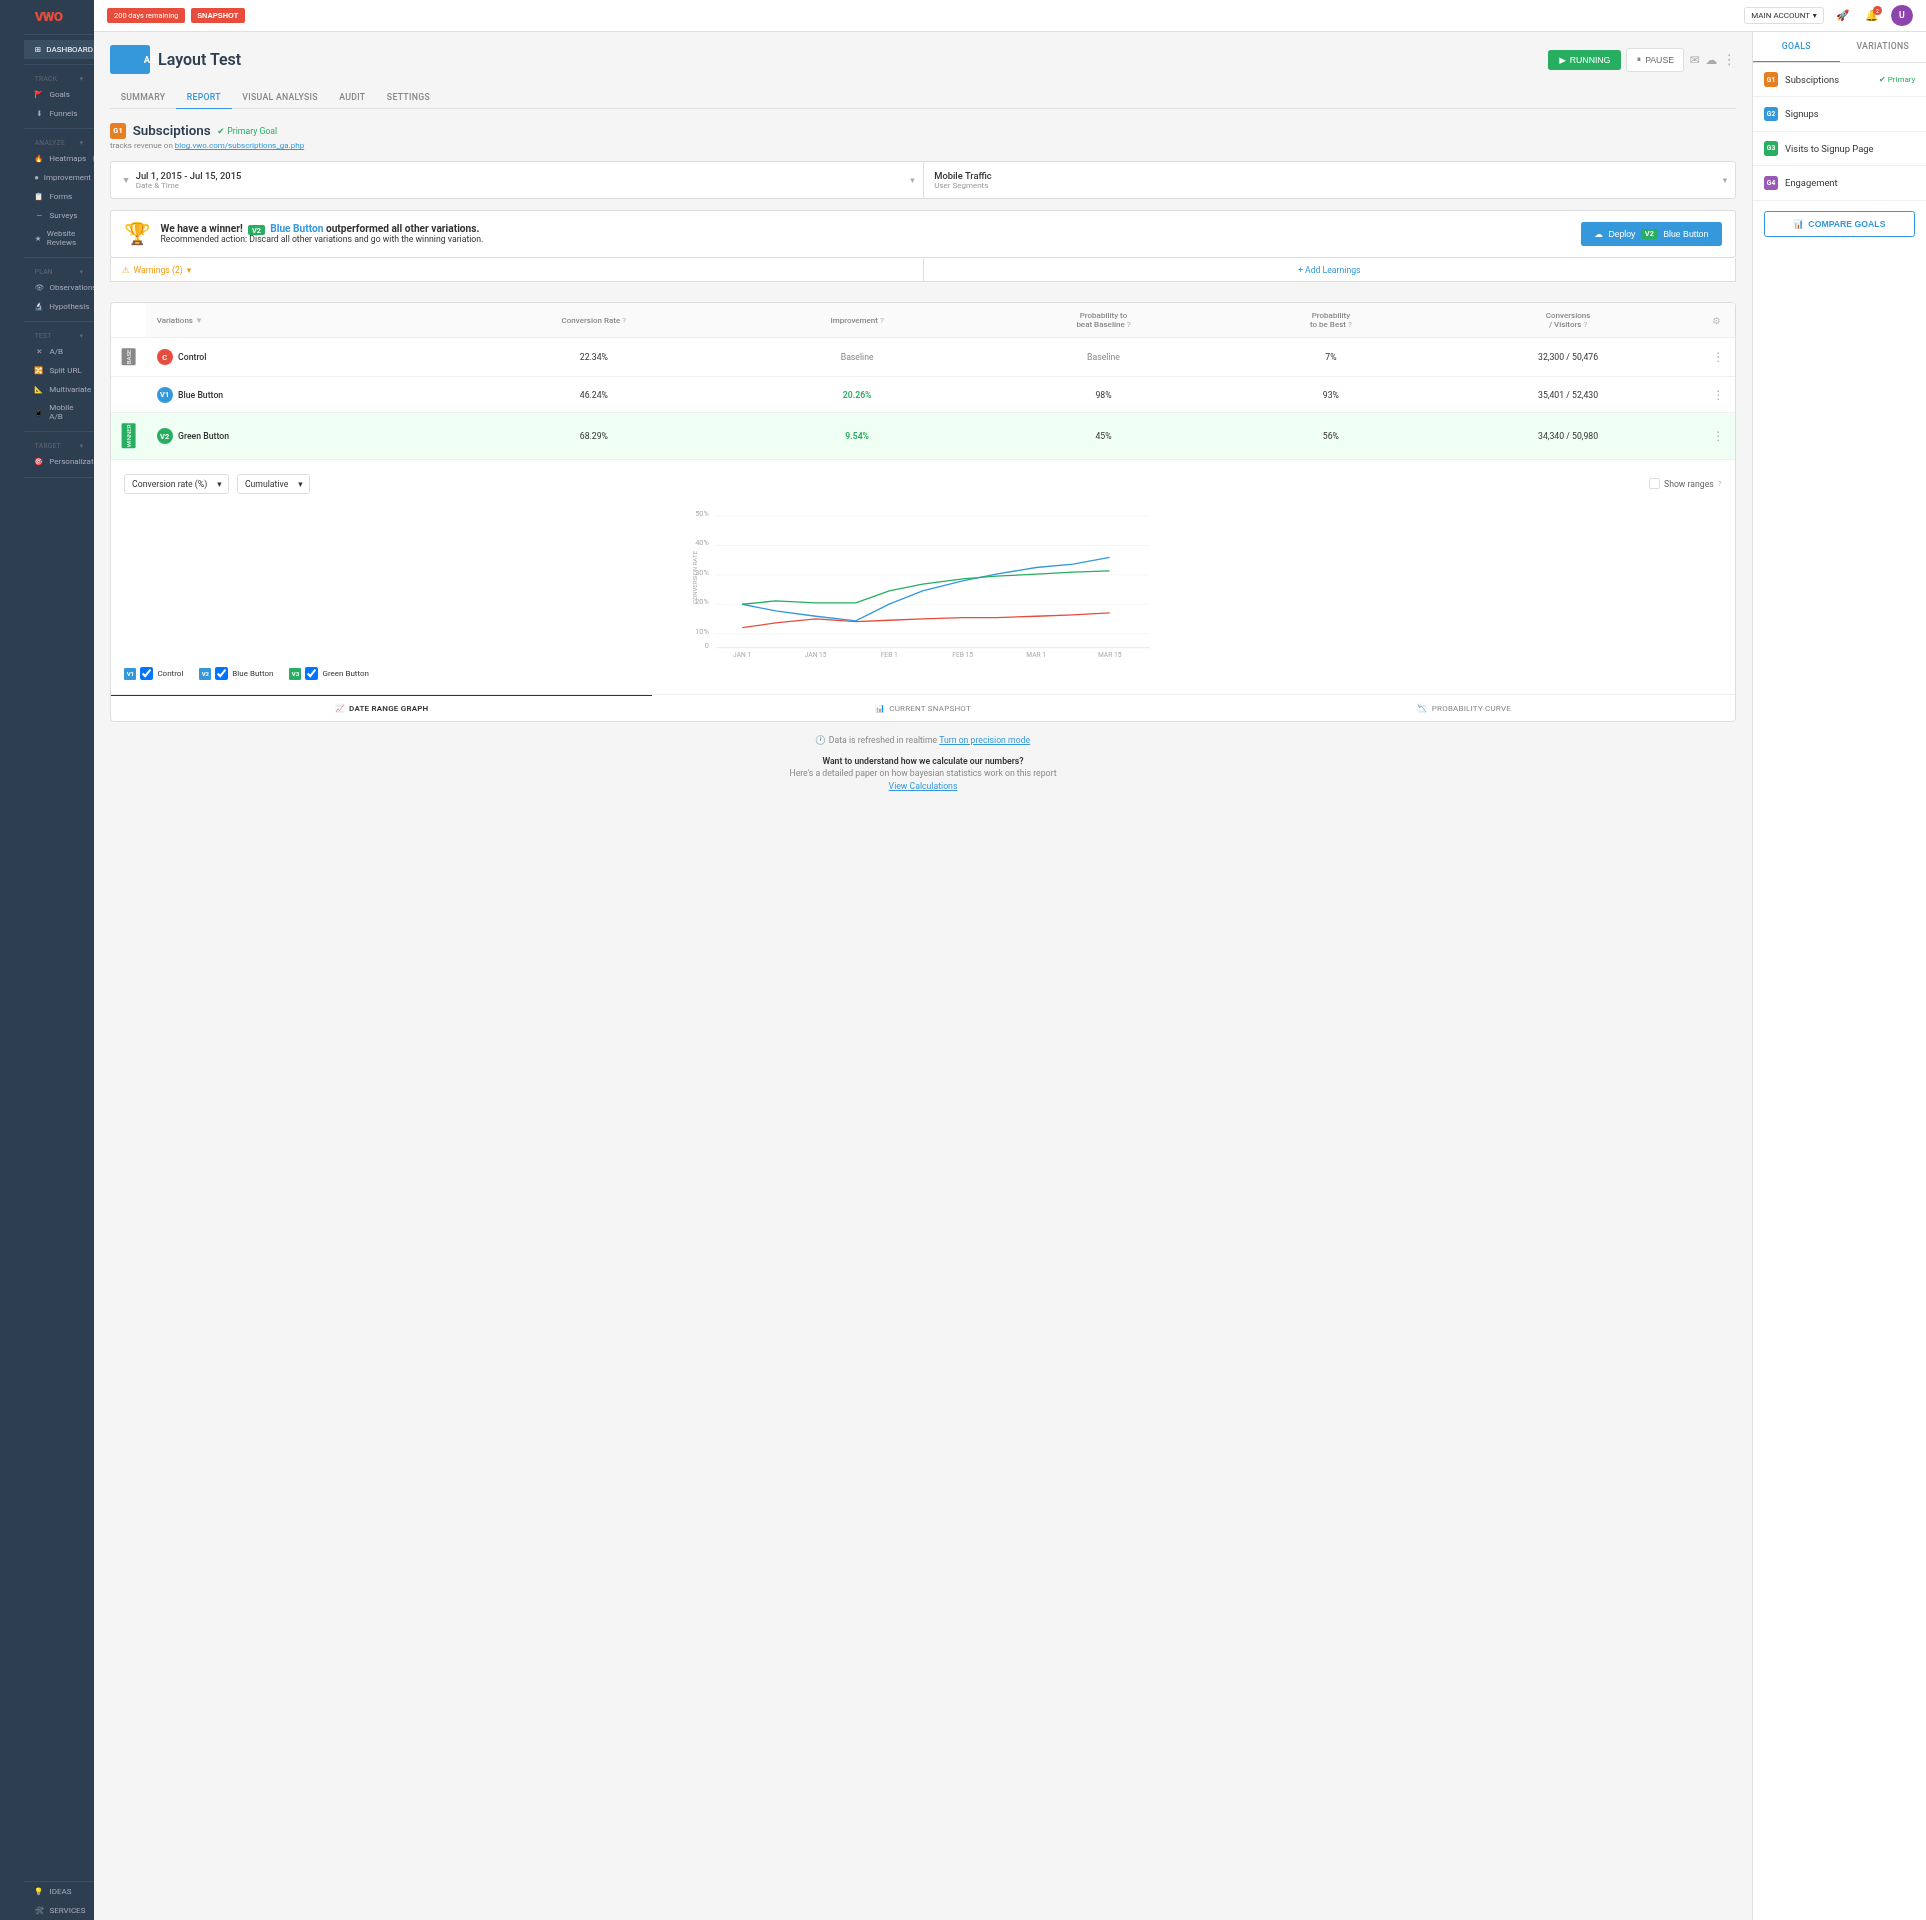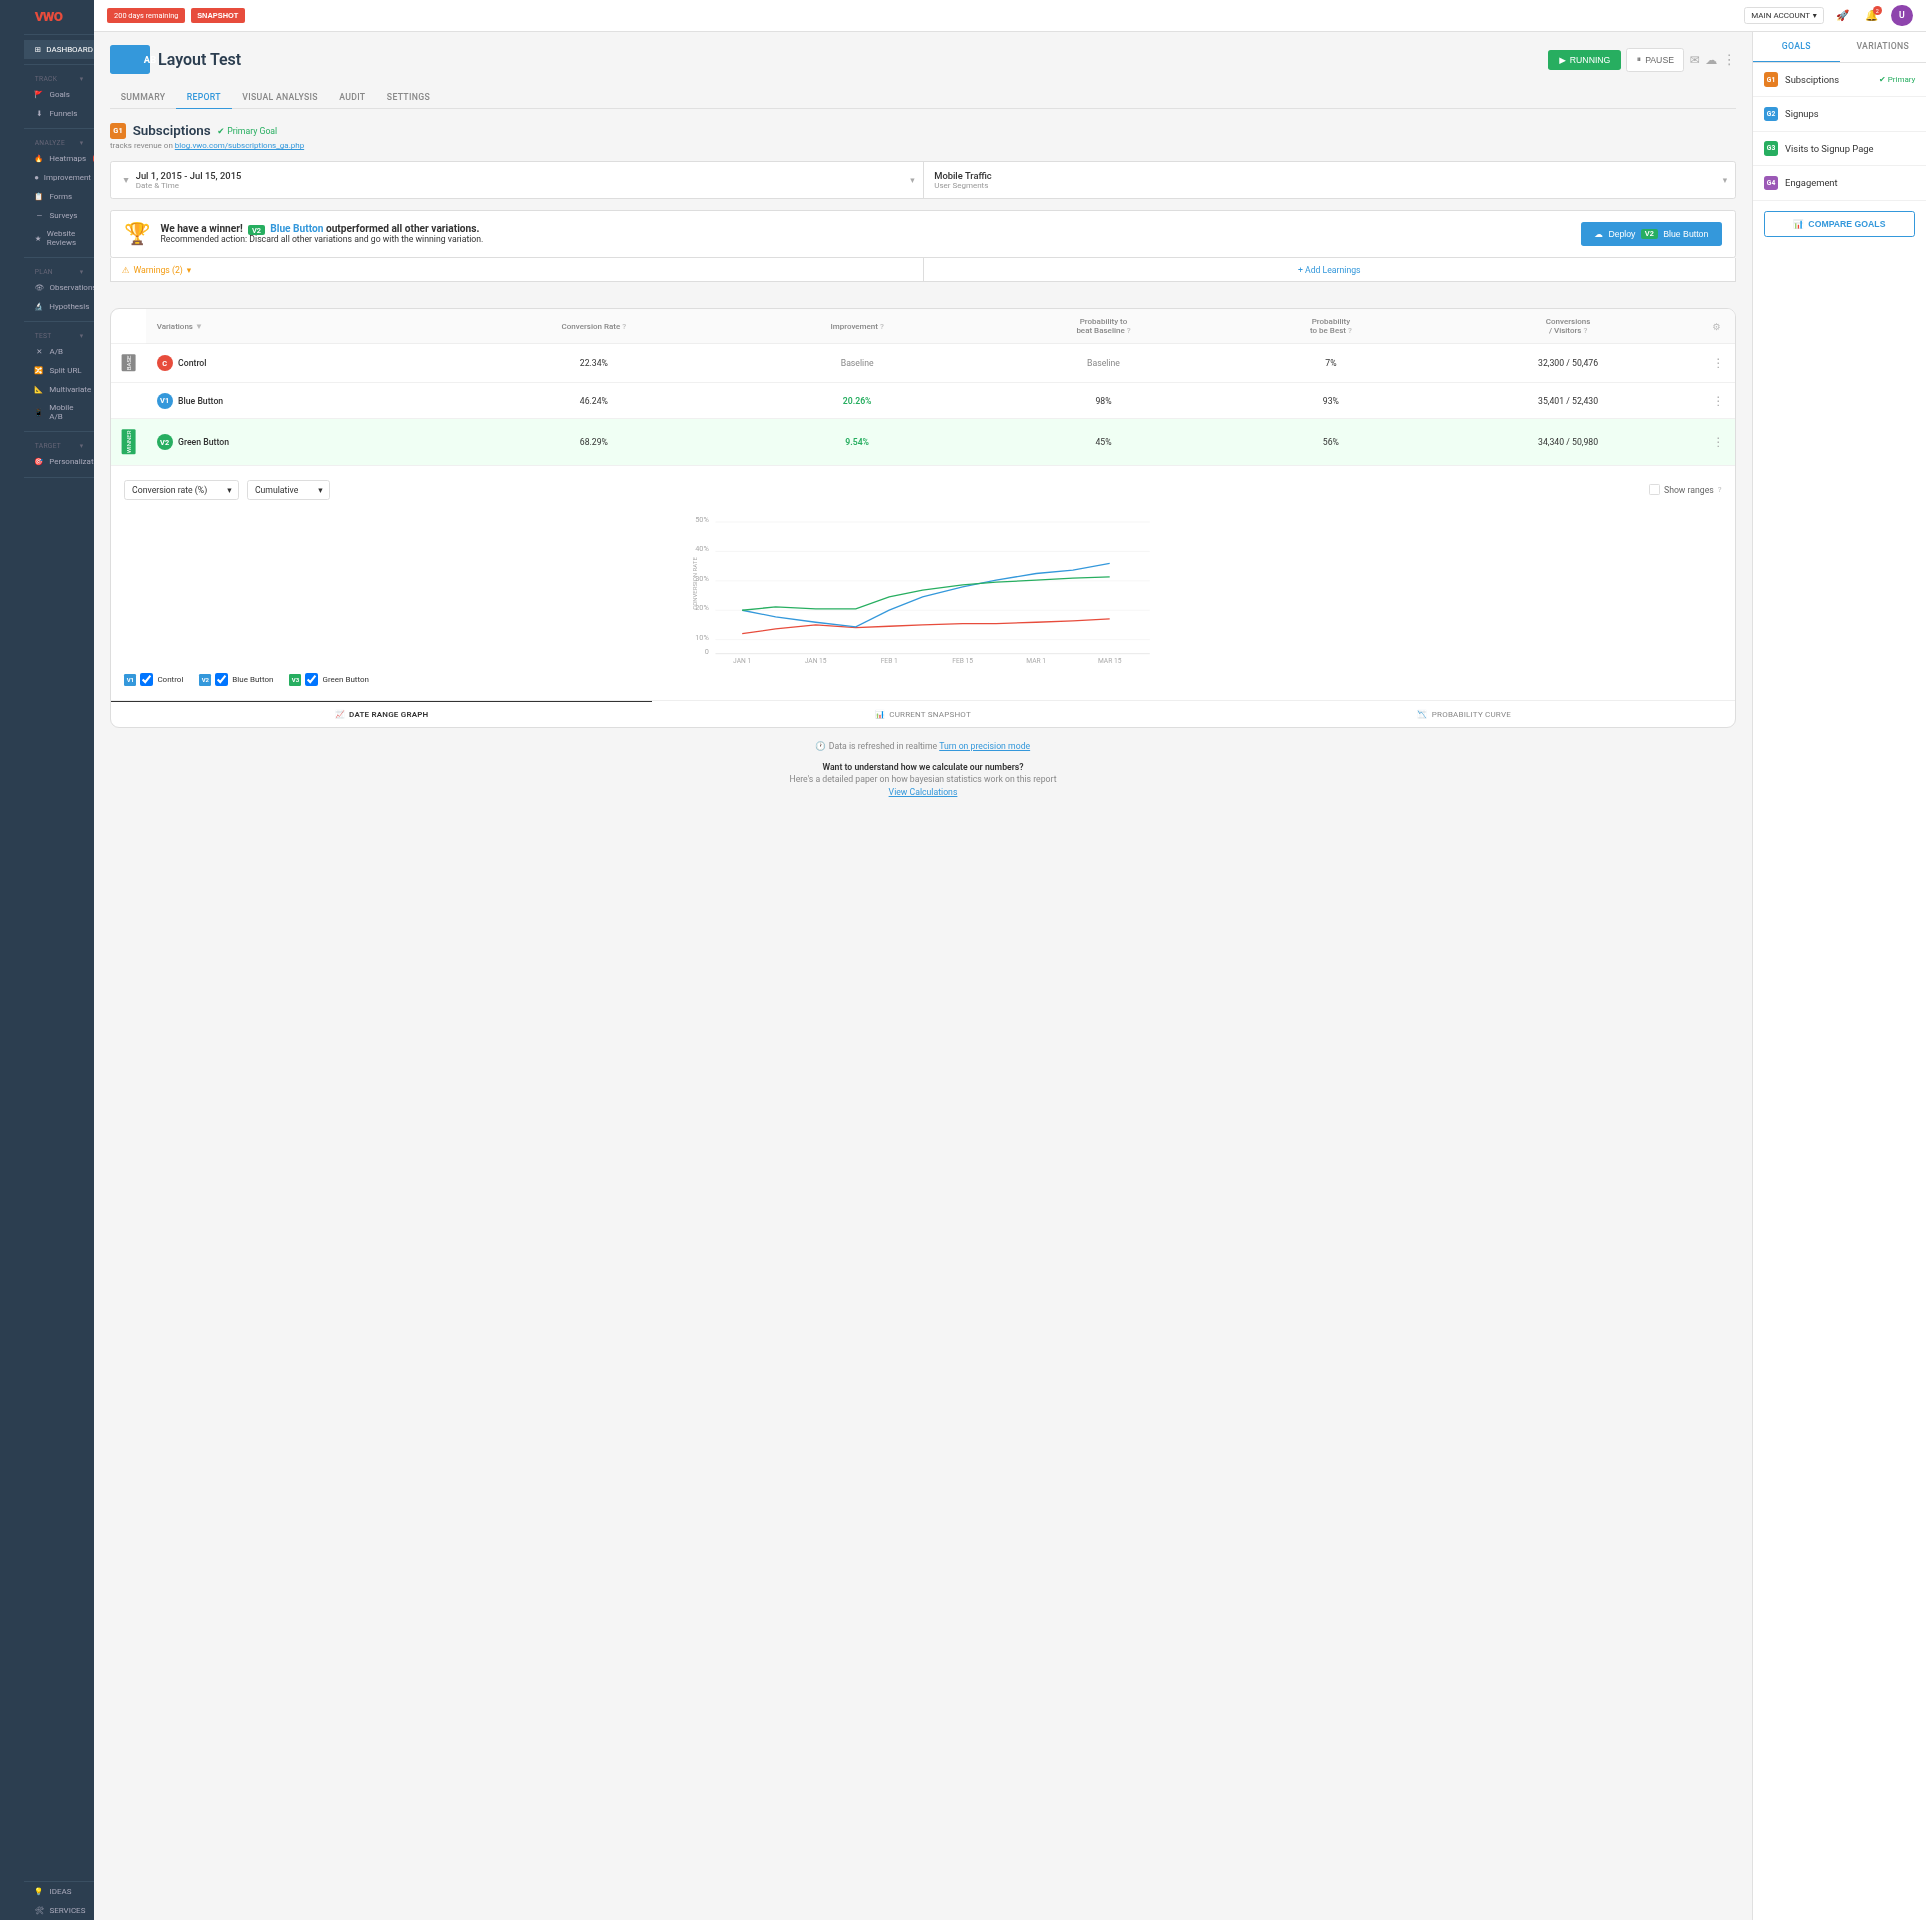--- a/index.html
+++ b/index.html
@@ -76,21 +76,21 @@
     .v2-tag { background: #27ae60; color: #fff; font-size: 7.4px; padding: 0.7px 4px; border-radius: 2px; font-weight: 600; }
     .blue-link { color: #3498db; }
     .btn-deploy { background: #3498db; color: #fff; border: none; padding: 6.7px 13.4px; border-radius: 2.7px; font-size: 8.7px; cursor: pointer; display: flex; align-items: center; gap: 5.4px; white-space: nowrap; }
 
     
     .warnings-row { background: #fff; border: 0.7px solid #ddd; border-top: none; display: flex; }
     .warning-cell { flex: 1; padding: 6.7px 10.7px; display: flex; align-items: center; gap: 4px; font-size: 8.7px; color: #f39c12; cursor: pointer; }
     .add-learnings { flex: 1; padding: 6.7px 10.7px; display: flex; align-items: center; justify-content: center; gap: 4px; font-size: 8.7px; color: #3498db; border-left: 0.7px solid #ddd; cursor: pointer; }
 
     
-    .data-table-container { background: #fff; border: 0.7px solid #ddd; border-radius: 9px; margin-top: 26px; overflow: hidden; }
+    .data-table-container { background: #fff; border: 0.7px solid #ddd; border-radius: 4px; margin-top: 20px; overflow: hidden; }
     .data-table { width: 100%; border-collapse: collapse; }
     .data-table th { padding: 8px 10.7px; text-align: left; font-size: 8px; color: #888; font-weight: 500; border-bottom: 0.7px solid #eee; background: #fafafa; }
     .data-table th.center { text-align: center; }
     .data-table td { padding: 9.4px 10.7px; border-bottom: 0.7px solid #f0f0f0; font-size: 8.7px; }
     .data-table td.center { text-align: center; }
     .variation-name { display: flex; align-items: center; gap: 5.4px; font-weight: 500; }
     .var-badge { width: 16px; height: 16px; border-radius: 50%; color: #fff; font-size: 7.4px; font-weight: 700; display: flex; align-items: center; justify-content: center; }
     .var-badge.control { background: #e74c3c; }
     .var-badge.v1 { background: #3498db; }
     .var-badge.v2 { background: #27ae60; }
@@ -98,21 +98,21 @@
     .baseline { color: #888; }
     .winner-row { background: #f0fff4; }
     .base-label { background: #888; color: #fff; font-size: 6px; padding: 1.3px 3.3px; border-radius: 1.3px; writing-mode: vertical-lr; transform: rotate(180deg); }
     .winner-label { background: #27ae60; color: #fff; font-size: 6px; padding: 1.3px 3.3px; border-radius: 1.3px; writing-mode: vertical-lr; transform: rotate(180deg); }
     .side-label-cell { width: 13.4px; padding: 0 2.7px; }
     .more-btn { color: #aaa; cursor: pointer; font-size: 12px; }
 
     
     .chart-section { padding: 13.4px; background: #fff; }
     .chart-controls { display: flex; align-items: center; gap: 8px; margin-bottom: 10.7px; }
-    .chart-select { border: 0.7px solid #ddd; border-radius: 2.7px; padding: 4px 6.7px; font-size: 8.7px; cursor: pointer; background: #fff; display: flex; gap: 20px; }
+    .chart-select { border: 0.7px solid #ddd; border-radius: 2.7px; padding: 4px 6.7px; font-size: 8.7px; cursor: pointer; background: #fff; display: flex; gap: 10px; }
     .show-ranges { display: flex; align-items: center; gap: 4px; margin-left: auto; font-size: 8.7px; color: #666; }
     .checkbox-sq { width: 10.7px; height: 10.7px; border: 0.7px solid #ddd; border-radius: 1.3px; background: #fff; }
 
     
     .chart-wrapper { position: relative; height: 147px; }
 
     
     .chart-legend { display: flex; gap: 16px; margin-top: 8px; padding-top: 8px; }
     .legend-item { display: flex; align-items: center; gap: 4px; font-size: 8px; }
     .legend-dot { width: 9.4px; height: 9.4px; border-radius: 1.3px; display: flex; align-items: center; justify-content: center; }

